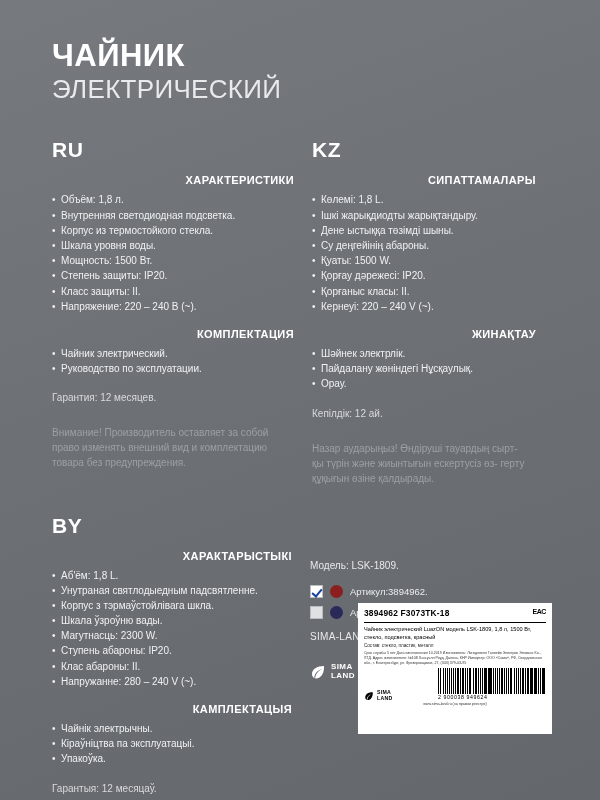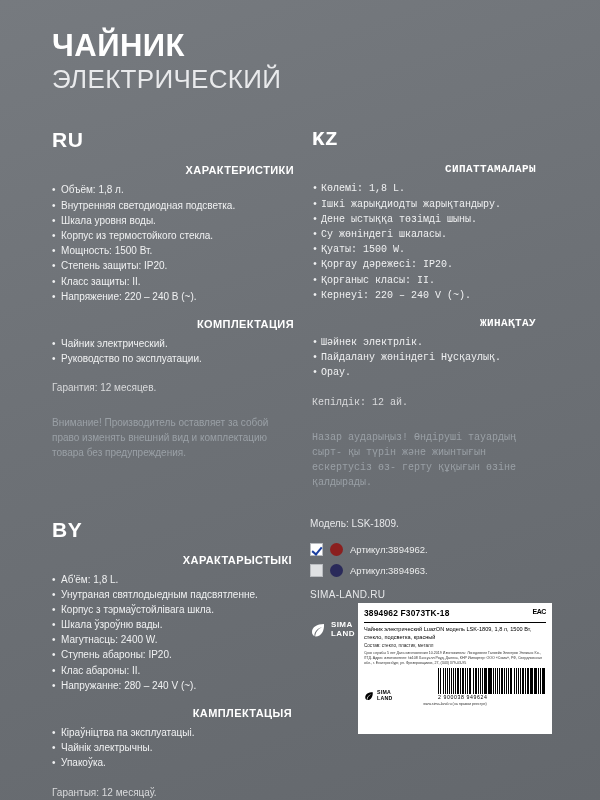--- a/index.html
+++ b/index.html
@@ -12,21 +12,21 @@
     background: #6e7277;
     font-family: "Liberation Sans", sans-serif;
     overflow: hidden;
   }
   .page {
     position: relative;
     width: 600px;
     height: 800px;
     background: linear-gradient(160deg, #767a7f 0%, #6d7176 45%, #64686d 100%);
     box-sizing: border-box;
-    padding: 30px 48px 0 52px;
+    padding: 40px 48px 0 52px;
     color: #ffffff;
   }
   .title-block {
     margin-bottom: 34px;
   }
   .title-line1 {
     font-size: 31px;
     font-weight: bold;
     letter-spacing: 0.5px;
     line-height: 1.05;
@@ -43,21 +43,20 @@
   .cols {
     display: flex;
     gap: 0;
   }
   .col {
     width: 242px;
     box-sizing: border-box;
   }
   .col.right {
     padding-left: 18px;
-    font-family: Liberation Mono, monospace;
   }
   .lang {
     font-size: 21px;
     font-weight: bold;
     letter-spacing: 0.5px;
     margin-bottom: 12px;
     color: #ffffff;
   }
   .sec-head {
     font-size: 11px;
@@ -109,20 +108,21 @@
   }
   .lower-right {
     width: 262px;
     padding-left: 18px;
     box-sizing: border-box;
   }
   .model-line {
     font-size: 10px;
     color: #e7e8ea;
     margin-bottom: 14px;
+    margin-top: 46px;
   }
   .color-row {
     display: flex;
     align-items: center;
     margin-bottom: 8px;
     gap: 7px;
   }
   .swatch-box {
     width: 13px;
     height: 13px;
@@ -321,22 +321,22 @@
   </div>
 
   <div class="cols">
 
     <div class="col">
       <div class="lang">RU</div>
       <div class="sec-head">ХАРАКТЕРИСТИКИ</div>
       <ul class="spec">
         <li>Объём: 1,8 л.</li>
         <li>Внутренняя светодиодная подсветка.</li>
+        <li>Корпус из термостойкого стекла.</li>
         <li>Шкала уровня воды.</li>
-        <li>Корпус из термостойкого стекла.</li>
         <li>Мощность: 1500 Вт.</li>
         <li>Степень защиты: IP20.</li>
         <li>Класс защиты: II.</li>
         <li>Напряжение: 220 – 240 В (~).</li>
       </ul>
       <div class="sec-head">КОМПЛЕКТАЦИЯ</div>
       <ul class="spec">
         <li>Чайник электрический.</li>
         <li>Руководство по эксплуатации.</li>
       </ul>
@@ -344,21 +344,21 @@
       <div class="warn">Внимание! Производитель оставляет за собой право изменять внешний вид и комплектацию товара без предупреждения.</div>
     </div>
 
     <div class="col right">
       <div class="lang">KZ</div>
       <div class="sec-head">СИПАТТАМАЛАРЫ</div>
       <ul class="spec">
         <li>Көлемі: 1,8 L.</li>
         <li>Ішкі жарықдиодты жарықтандыру.</li>
         <li>Дене ыстыққа төзімді шыны.</li>
-        <li>Су жөніндегі шкаласы.</li>
+        <li>Су деңгейінің абароны.</li>
         <li>Қуаты: 1500 W.</li>
         <li>Қорғау дәрежесі: IP20.</li>
         <li>Қорғаныс класы: II.</li>
         <li>Кернеуі: 220 – 240 V (~).</li>
       </ul>
       <div class="sec-head">ЖИНАҚТАУ</div>
       <ul class="spec">
         <li>Шәйнек электрлік.</li>
         <li>Пайдалану жөніндегі Нұсқаулық.</li>
         <li>Орау.</li>
@@ -372,29 +372,29 @@
   <div class="lower">
 
     <div class="lower-left">
       <div class="lang">BY</div>
       <div class="sec-head">ХАРАКТАРЫСТЫКІ</div>
       <ul class="spec">
         <li>Аб'ём: 1,8 L.</li>
         <li>Унутраная святлодыедным падсвятленне.</li>
         <li>Корпус з тэрмаўстойлівага шкла.</li>
         <li>Шкала ўзроўню вады.</li>
-        <li>Магутнасць: 2400 W.</li>
+        <li>Магутнасць: 2300 W.</li>
         <li>Ступень абароны: IP20.</li>
         <li>Клас абароны: II.</li>
         <li>Напружанне: 280 – 240 V (~).</li>
       </ul>
       <div class="sec-head">КАМПЛЕКТАЦЫЯ</div>
       <ul class="spec">
+        <li>Чайнік электрычны.</li>
         <li>Кіраўніцтва па эксплуатацыі.</li>
-        <li>Чайнік электрычны.</li>
         <li>Упакоўка.</li>
       </ul>
       <div class="note">Гарантыя: 12 месяцаў.</div>
 
     </div>
 
     <div class="lower-right">
       <div class="model-line">Модель: LSK-1809.</div>
 
       <div class="color-row">

